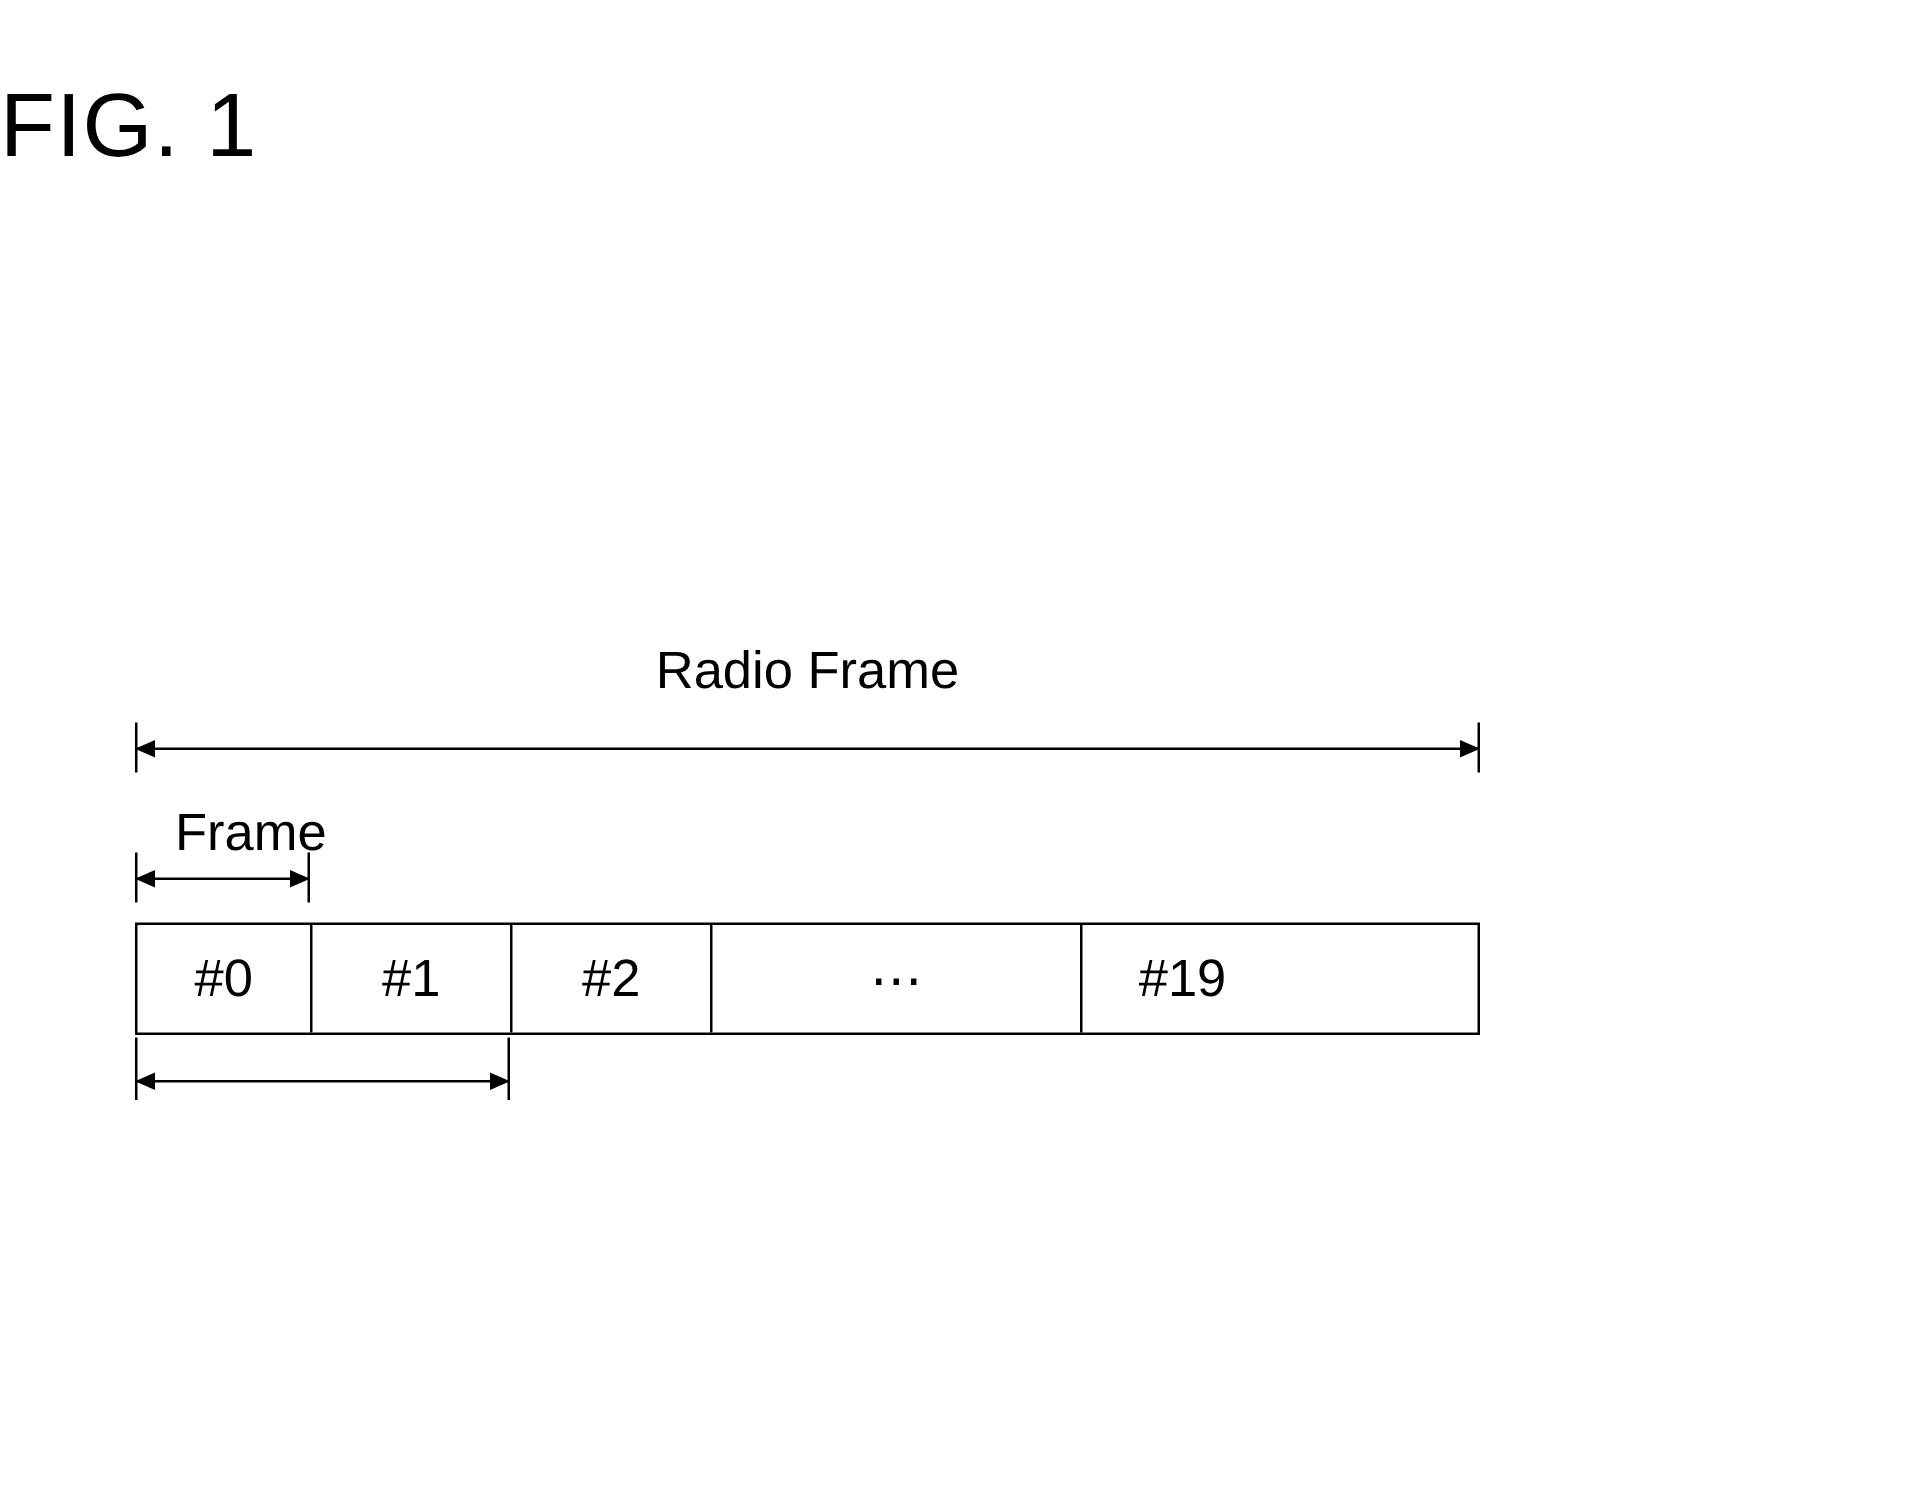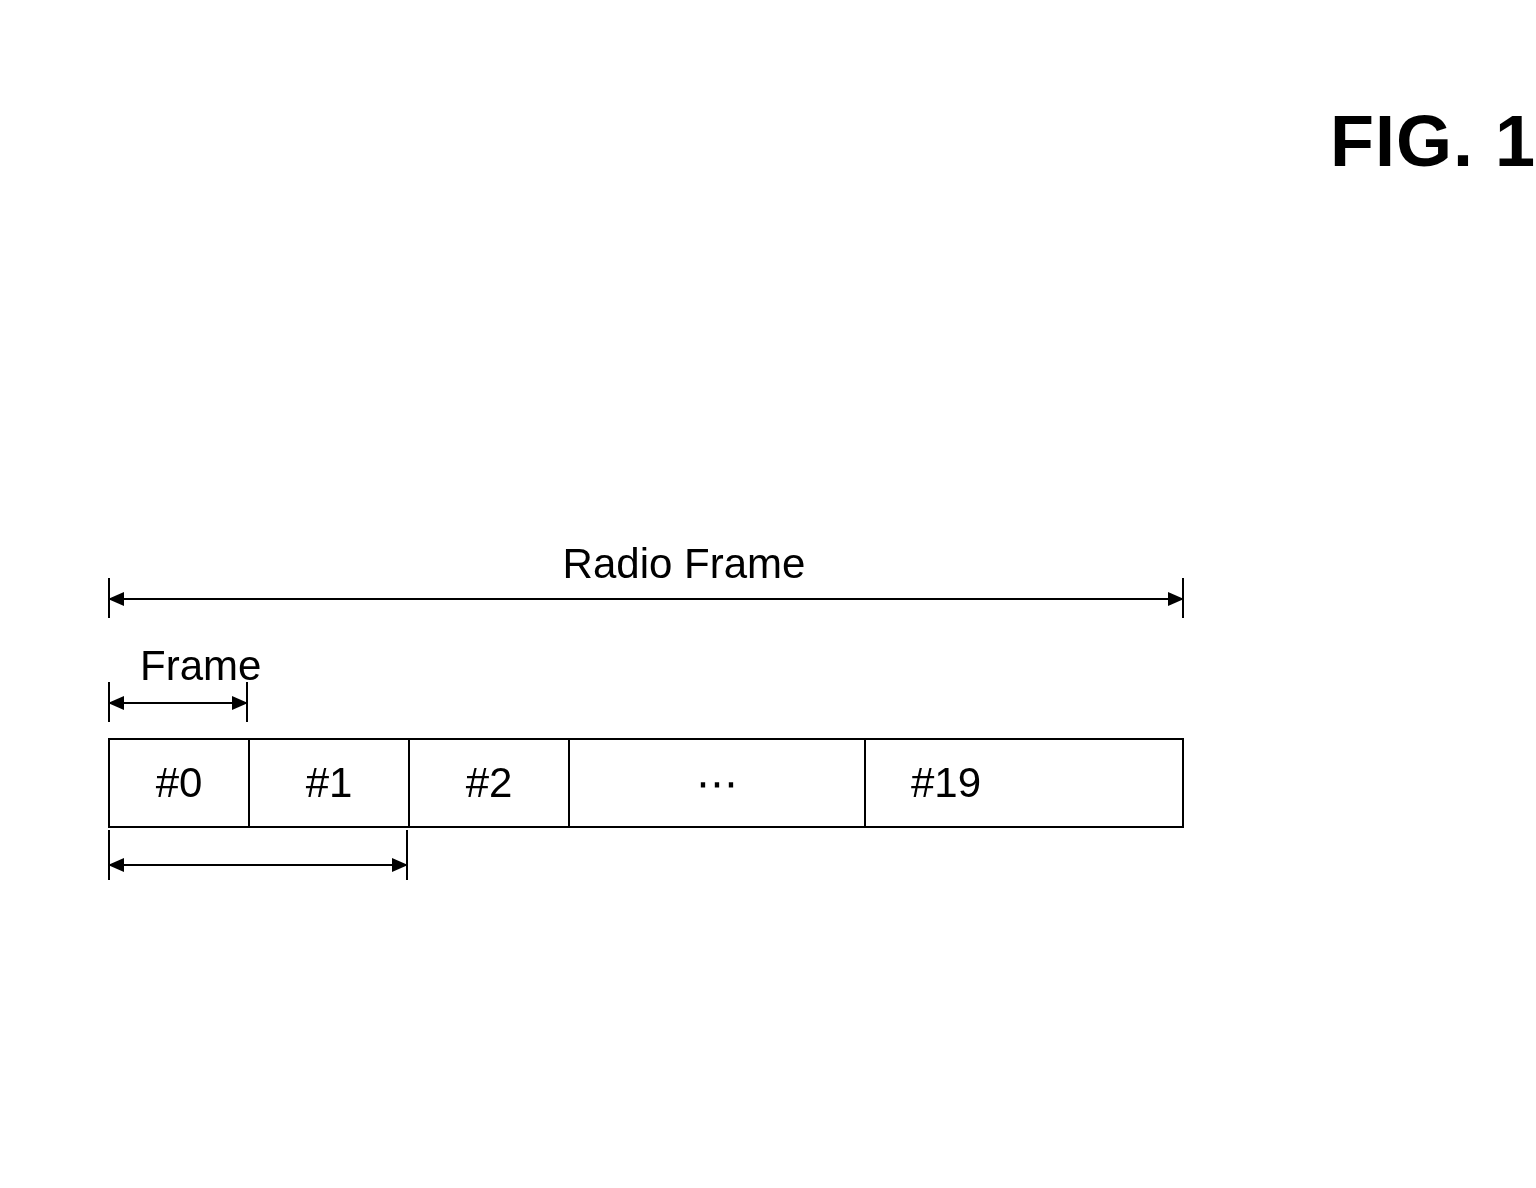--- a/index.html
+++ b/index.html
@@ -14,25 +14,24 @@
   .canvas {
     position: relative;
     width: 1536px;
     height: 1188px;
   }
   .title {
     position: absolute;
     top: 60px;
     left: 0;
     width: 100%;
-    text-align: right;
+    text-align: left;
     font-size: 72px;
-    font-weight: 700;
+    font-weight: 400;
     letter-spacing: 1px;
-    margin-top: 40px;
   }
   
   .dim {
     position: absolute;
     height: 2px;
     background: #000;
   }
   .dim::before,
   .dim::after {
     content: "";
@@ -81,21 +80,21 @@
   .c0 { width: 140px; }
   .c1 { width: 160px; }
   .c2 { width: 160px; }
   .c3 { width: 296px; }
   .c4 { width: 160px; }
   .c5 { width: 160px; }
 
   .dim-frame   { left: 108px; top: 598px; width: 1076px; }
   .tick-framet { left: 108px;  top: 578px; height: 40px; }
   .tick-frameb { left: 1182px; top: 578px; height: 40px; }
-  .lbl-frame   { left: 0; top: 540px; width: 1292px; text-align: center; margin-left: 38px; }
+  .lbl-frame   { left: 0; top: 512px; width: 1292px; text-align: center; }
 
   .dim-slot    { left: 108px; top: 702px; width: 140px; }
   .tick-slott  { left: 108px; top: 682px; height: 40px; }
   .tick-slotb  { left: 246px; top: 682px; height: 40px; }
   .lbl-slot    { left: 140px; top: 642px; }
 
   .dim-sub     { left: 108px; top: 864px; width: 300px; }
   .tick-subt   { left: 108px; top: 830px; height: 50px; }
   .tick-subb   { left: 406px; top: 830px; height: 50px; }
   .lbl-sub     { left: 160px; top: 880px; }

